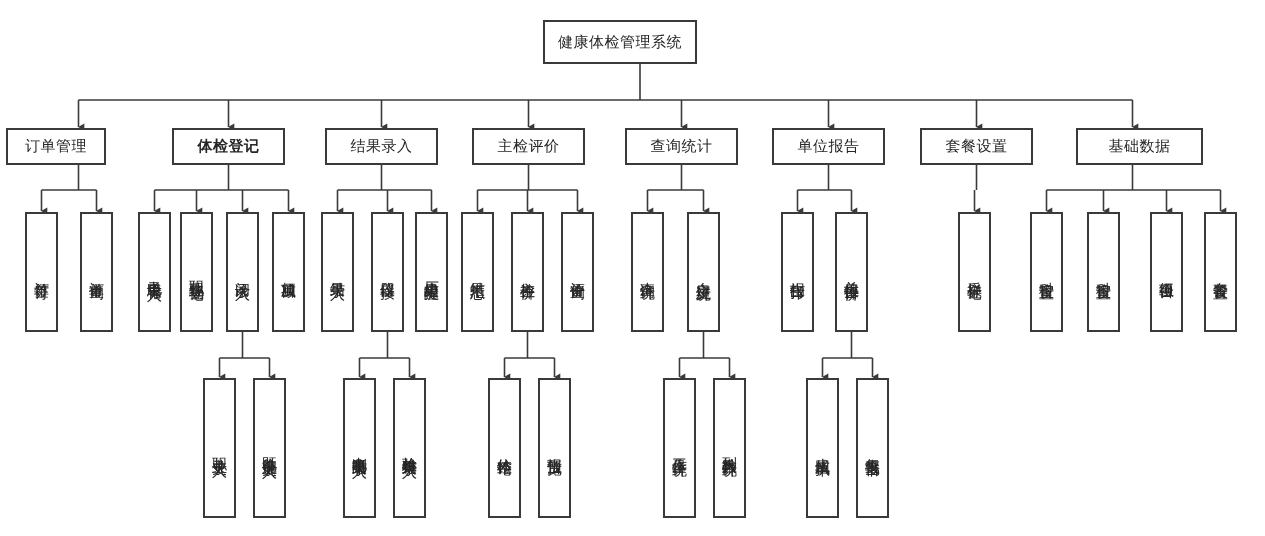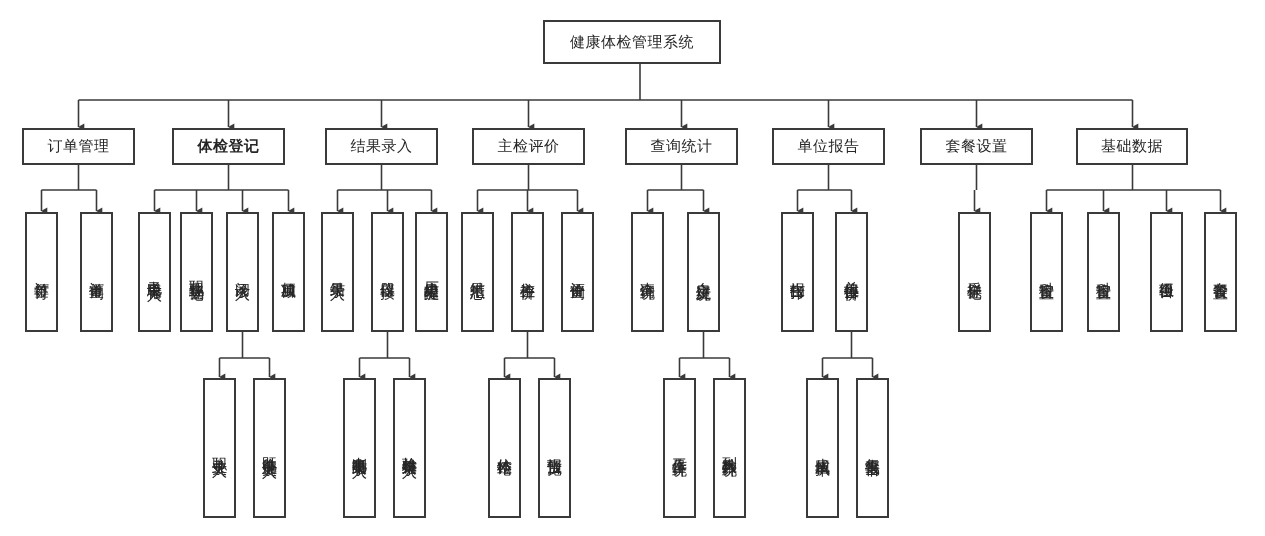--- a/index.html
+++ b/index.html
@@ -85,45 +85,45 @@
         <path d="M679.5,358 L729.5,358"></path>
         <path d="M679.5,358 L679.5,377" marker-end="url(#arrow)"></path>
         <path d="M729.5,358 L729.5,377" marker-end="url(#arrow)"></path>
         <path d="M851.5,332 L851.5,358"></path>
         <path d="M822.5,358 L872.5,358"></path>
         <path d="M822.5,358 L822.5,377" marker-end="url(#arrow)"></path>
         <path d="M872.5,358 L872.5,377" marker-end="url(#arrow)"></path>
       </g>
   </svg>
   <div id="nodes">
-      <div class="node h" style="left: 543px; top: 20px; width: 178px; height: 44px;">
+      <div class="node h" style="left: 543px; top: 20px; width: 154px; height: 44px;">
         <span>健康体检管理系统</span>
       </div>
-      <div class="node h" style="left: 22px; top: 128px; width: 113px; height: 37px;">
+      <div class="node h" style="left: 6px; top: 128px; width: 100px; height: 37px;">
         <span>订单管理</span>
       </div>
       <div class="node h" style="left: 172px; top: 128px; width: 113px; height: 37px; font-weight: bold;">
         <span>体检登记</span>
       </div>
       <div class="node h" style="left: 325px; top: 128px; width: 113px; height: 37px;">
         <span>结果录入</span>
       </div>
       <div class="node h" style="left: 472px; top: 128px; width: 113px; height: 37px;">
         <span>主检评价</span>
       </div>
       <div class="node h" style="left: 625px; top: 128px; width: 113px; height: 37px;">
         <span>查询统计</span>
       </div>
       <div class="node h" style="left: 772px; top: 128px; width: 113px; height: 37px; text-align: center;">
         <span>单位报告</span>
       </div>
       <div class="node h" style="left: 920px; top: 128px; width: 113px; height: 37px;">
         <span>套餐设置</span>
       </div>
-      <div class="node h" style="left: 1076px; top: 128px; width: 112px; height: 37px;">
+      <div class="node h" style="left: 1076px; top: 128px; width: 127px; height: 37px;">
         <span>基础数据</span>
       </div>
       <div class="node v" style="left: 25px; top: 212px; width: 33px; height: 120px;">
         <span>订单签订</span>
       </div>
       <div class="node v" style="left: 80px; top: 212px; width: 33px; height: 120px;">
         <span>订单查询</span>
       </div>
       <div class="node v" style="left: 138px; top: 212px; width: 33px; height: 120px;">
         <span>电子表格导入</span>

